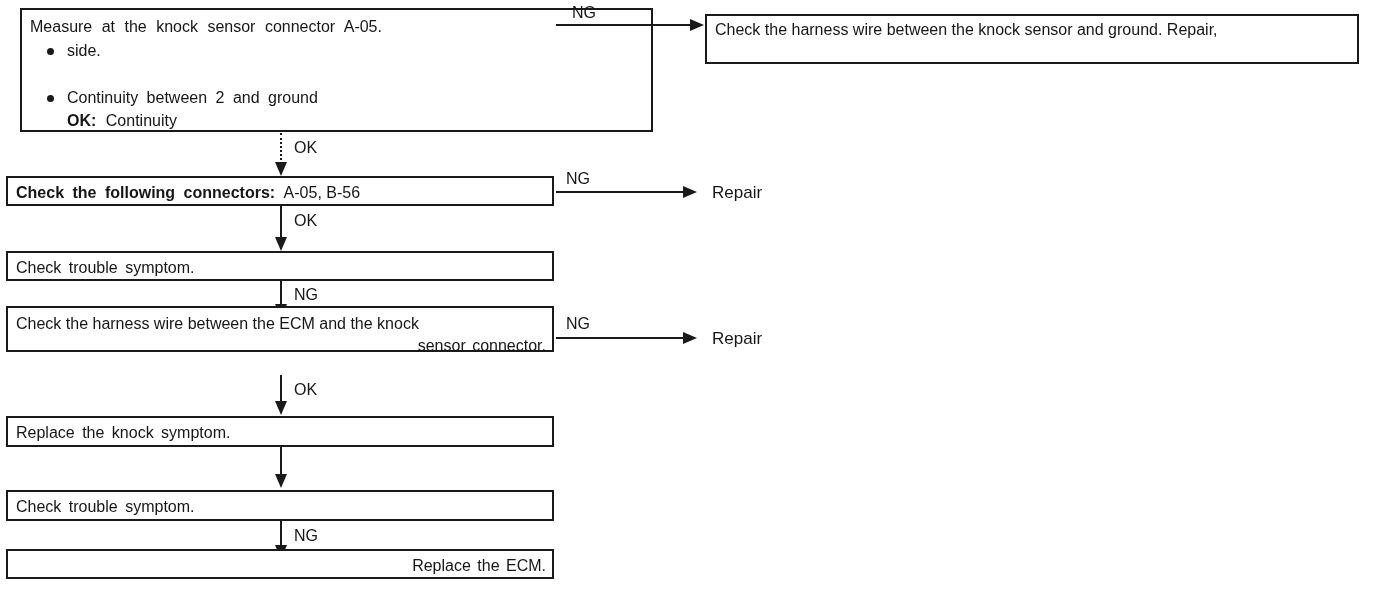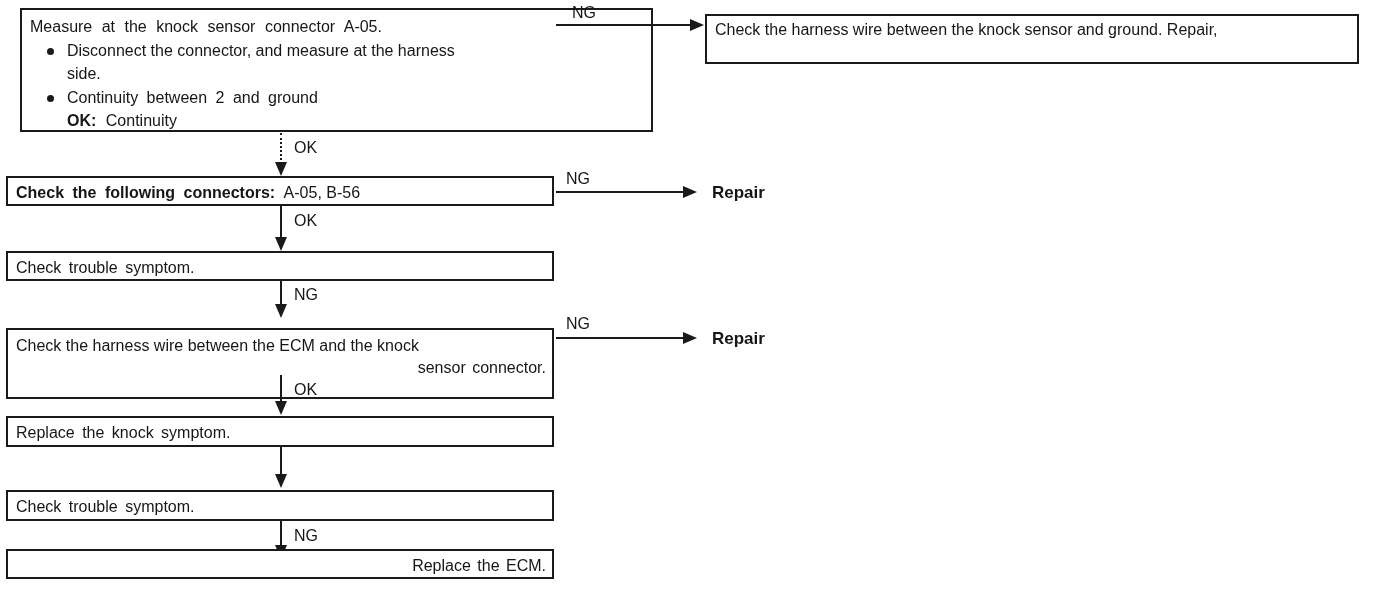--- a/index.html
+++ b/index.html
@@ -53,34 +53,33 @@
   .edge-label {
     position: absolute;
     font-size: 16px;
     line-height: 20px;
     word-spacing: 2px;
   }
   .repair-label {
     position: absolute;
     font-size: 17px;
     line-height: 20px;
-    font-weight: bold;
+    font-weight: normal;
   }
   .two-line { line-height: 22px; }
 </style>
 </head>
 <body>
 
 <div id="canvas">
 
   <div class="node" style="left:6px; top:8px; width:633px; height:124px;margin-left:14px;">
     <div class="abs ws5" style="left:8px; top:5px;">Measure at the knock sensor connector A-05.</div>
     <div class="bullet-dot" style="left:25px; top:38px;"></div>
     <div class="abs" style="left:45px; top:29px; width:500px;">
-      <div>Disconnect the connector, and measure at the harness</div>
       <div>side.</div>
     </div>
     <div class="bullet-dot" style="left:25px; top:85px;"></div>
     <div class="abs ws4" style="left:45px; top:76px;">Continuity between 2 and ground</div>
     <div class="abs" style="left:45px; top:99px;">
       <span class="b">OK:</span>
       <span style="margin-left:5px;">Continuity</span>
     </div>
   </div>
 
@@ -115,21 +114,21 @@
   <div class="edge-label" style="left:294px; top:211px;">OK</div>
 
   <div class="node" style="left:6px; top:251px; width:548px; height:30px;">
     <div class="pad ws3">Check trouble symptom.</div>
   </div>
 
   <div class="vline" style="left:280px; top:281px; height:24px;"></div>
   <div class="arrow-down" style="left:275px; top:304px;"></div>
   <div class="edge-label" style="left:294px; top:285px;">NG</div>
 
-  <div class="node two-line" style="left:6px; top:328px; width:548px; height:71px;">
+  <div class="node two-line" style="left:6px; top:306px; width:548px; height:46px;">
     <div class="pad" style="top:5px;">
       <div>Check the harness wire between the ECM and the knock</div>
       <div class="ws2">sensor connector.</div>
     </div>
   </div>
 
   <div class="edge-label" style="left:566px; top:314px;">NG</div>
   <div class="hline" style="left:556px; top:337px; width:128px;"></div>
   <div class="arrow-right" style="left:683px; top:332px;"></div>
   <div class="repair-label" style="left:712px; top:329px;">Repair</div>

